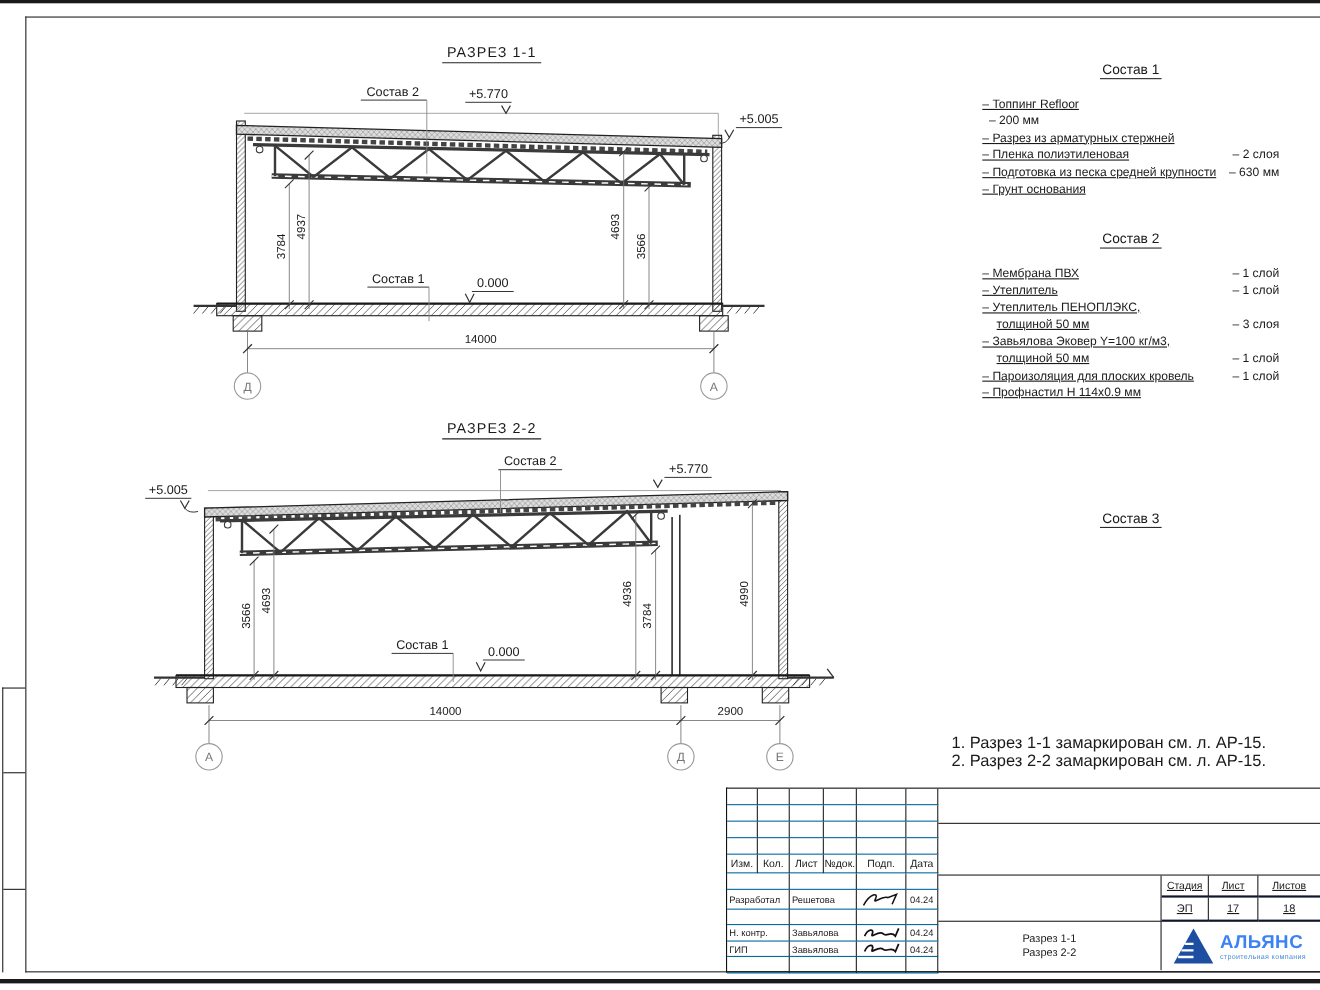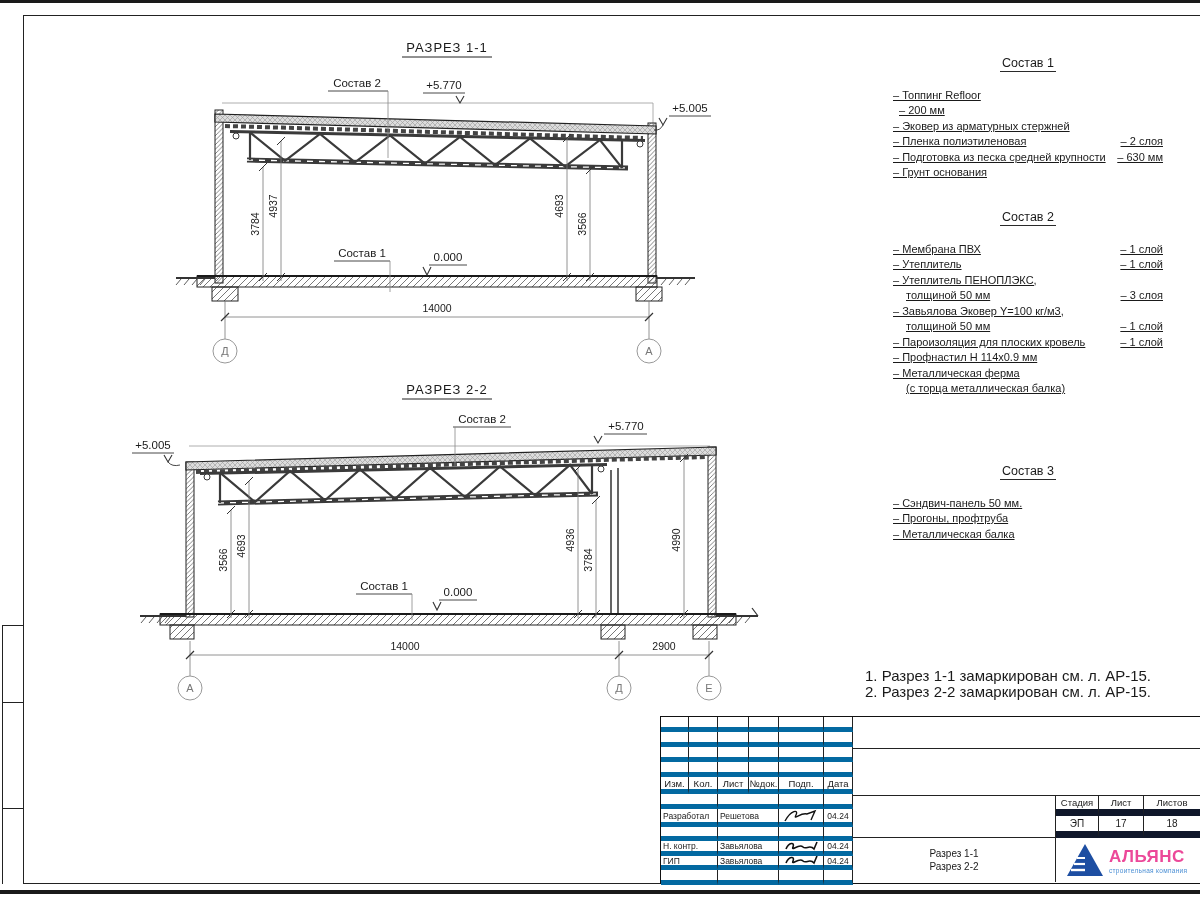--- a/index.html
+++ b/index.html
@@ -26,52 +26,52 @@
 
   
   .comp { width:270px; font-size:11px; line-height:15.5px; }
   .comp-h { text-align:center; font-size:12.5px; margin-bottom:4px; }
   .comp-h span { border-bottom:1px solid #2a2a2a; padding:0 2px 1px; }
   .comp-items { margin-top:16px; }
   .item { display:flex; align-items:flex-end; }
   .item .txt { flex:1;text-decoration:underline; }
   .item .l2 { padding-left:13px; }
   .item .l2:empty { display:none; }
-  .item .val { white-space:nowrap; padding-left:6px;text-decoration:underline; }
+  .item .val { white-space:nowrap; padding-left:6px; }
   .item .val:empty { display:none; }
 
   
   #notes { left:865px; top:668px; font-size:15px; line-height:16px; }
 
   
   #titleblock { left:660px; top:716px; width:540px; height:168px;
                 border:1.5px solid #111; border-right:none; font-size:9.5px; }
   #tb-left { position:absolute; left:0; top:0; width:192px; height:165px;
              display:grid;
              grid-template-columns:28px 29px 31px 30px 45px 29px;
              grid-template-rows:15px 15px 15px 15px 17px 15px 18px 14px 15px 14px 15px; }
-  #tb-left > div { border-right:1px solid #222; border-bottom:5px solid #0369a1;
+  #tb-left > div { border-right:1px solid #222; border-bottom:1px solid #0369a1;
                    display:flex; align-items:center; padding:0 2px; overflow:hidden; }
   #tb-left .sp2 { grid-column:span 2; }
   #tb-left .hd { justify-content:center; font-size:9.5px; padding:0; }
   #tb-left .nm { font-size:8.5px; }
   #tb-left .dt { justify-content:center; font-size:8.5px; }
   #tb-left .sg { padding:0; justify-content:center; }
   #tb-mid { position:absolute; left:192px; top:0; width:348px; height:165px; }
   #tb-mid .r1 { position:absolute; left:0; top:0; width:348px; height:32px; border-bottom:1px solid #222; }
   #tb-mid .r2 { position:absolute; left:0; top:32px; width:348px; height:47px; border-bottom:1px solid #222; }
   #tb-doc   { position:absolute; left:0; top:79px; width:203px; height:42px;
               border-right:1px solid #222; border-bottom:1px solid #222; }
   #tb-name  { position:absolute; left:0; top:121px; width:203px; height:44px;
               border-right:1px solid #222; display:flex; flex-direction:column;
               align-items:center; justify-content:center; font-size:10px; line-height:13px; }
   #tb-slc { position:absolute; left:203px; top:79px; width:145px; height:42px;
             display:grid; grid-template-columns:43px 45px 57px; grid-template-rows:20px 22px; }
-  #tb-slc > div { border-right:1px solid #222; border-bottom:7px solid #0f172a;
-                  display:flex; align-items:center; justify-content:center; font-size:10px; }
+  #tb-slc > div { border-right:1px solid #222; border-bottom:2px solid #0f172a;
+                  display:flex; align-items:center; justify-content:center; font-size:10px;text-decoration:underline; }
   #tb-slc .lb { font-size:9.5px; }
   #tb-logo { position:absolute; left:203px; top:121px; width:145px; height:44px;
              display:flex; align-items:center; padding-left:6px; overflow:hidden; }
   #logo-text { margin-left:5px; }
   #logo-name { font-weight:bold; font-size:17px; letter-spacing:0.5px; white-space:nowrap; }
   #logo-sub  { font-size:6.5px; letter-spacing:0.3px; white-space:nowrap; }
 </style>
 </head>
 <body>
 
@@ -293,21 +293,21 @@
       <div class="item">
         <span class="txt"><span class="l1">– Топпинг Refloor</span><span class="l2" style="display:block"></span></span>
 
       </div>
 
       <div class="item">
         <span class="val">– 200 мм</span>
       </div>
 
       <div class="item">
-        <span class="txt"><span class="l1">– Эковер из арматурных стержней</span><span class="l2" style="display:block"></span></span>
+        <span class="txt"><span class="l1">– Разрез из арматурных стержней</span><span class="l2" style="display:block"></span></span>
 
       </div>
 
       <div class="item">
         <span class="txt"><span class="l1">– Пленка полиэтиленовая</span><span class="l2" style="display:block"></span></span>
         <span class="val">– 2 слоя</span>
       </div>
 
       <div class="item">
         <span class="txt"><span class="l1">– Подготовка из песка средней крупности</span><span class="l2" style="display:block"></span></span>
@@ -348,46 +348,25 @@
       <div class="item">
         <span class="txt"><span class="l1">– Пароизоляция для плоских кровель</span><span class="l2" style="display:block"></span></span>
         <span class="val">– 1 слой</span>
       </div>
 
       <div class="item">
         <span class="txt"><span class="l1">– Профнастил Н 114х0.9 мм</span><span class="l2" style="display:block"></span></span>
 
       </div>
 
-      <div class="item">
-        <span class="txt"><span class="l1">– Металлическая ферма</span><span class="l2" style="display:block">(с торца металлическая балка)</span></span>
-
-      </div>
     </div>
 </div>
 
 <div class="abs comp" style="left:893px; top:464px">
   <div class="comp-h"><span>Состав 3</span></div>
-  <div class="comp-items">
-
-      <div class="item">
-        <span class="txt"><span class="l1">– Сэндвич-панель 50 мм.</span><span class="l2" style="display:block"></span></span>
-
-      </div>
-
-      <div class="item">
-        <span class="txt"><span class="l1">– Прогоны, профтруба</span><span class="l2" style="display:block"></span></span>
-
-      </div>
-
-      <div class="item">
-        <span class="txt"><span class="l1">– Металлическая балка</span><span class="l2" style="display:block"></span></span>
-
-      </div>
-    </div>
 </div>
 
 <div class="abs" id="notes">
 
     <div>1. Разрез 1-1 замаркирован см. л. АР-15.</div>
 
     <div>2. Разрез 2-2 замаркирован см. л. АР-15.</div>
   </div>
 
 <div class="abs" id="titleblock">
@@ -485,18 +464,18 @@
       <div>18</div>
     </div>
     <div id="tb-logo">
       <svg width="42" height="36" viewBox="0 0 42 36">
         <polygon points="23,2 41,34 5,34" fill="#1d4ea2"></polygon>
         <line x1="9" y1="28" x2="23" y2="28" stroke="#fff" stroke-width="2.4"></line>
         <line x1="12" y1="22" x2="23" y2="22" stroke="#fff" stroke-width="2.2"></line>
         <line x1="15" y1="16" x2="23" y2="16" stroke="#fff" stroke-width="2"></line>
       </svg>
       <div id="logo-text">
-        <div id="logo-name" style="color: #ec4899;">АЛЬЯНС</div>
+        <div id="logo-name" style="color: #3b82f6;">АЛЬЯНС</div>
         <div id="logo-sub" style="color: rgb(75, 143, 212);">строительная компания</div>
       </div>
     </div>
   </div>
 </div>
 
 </body></html>

